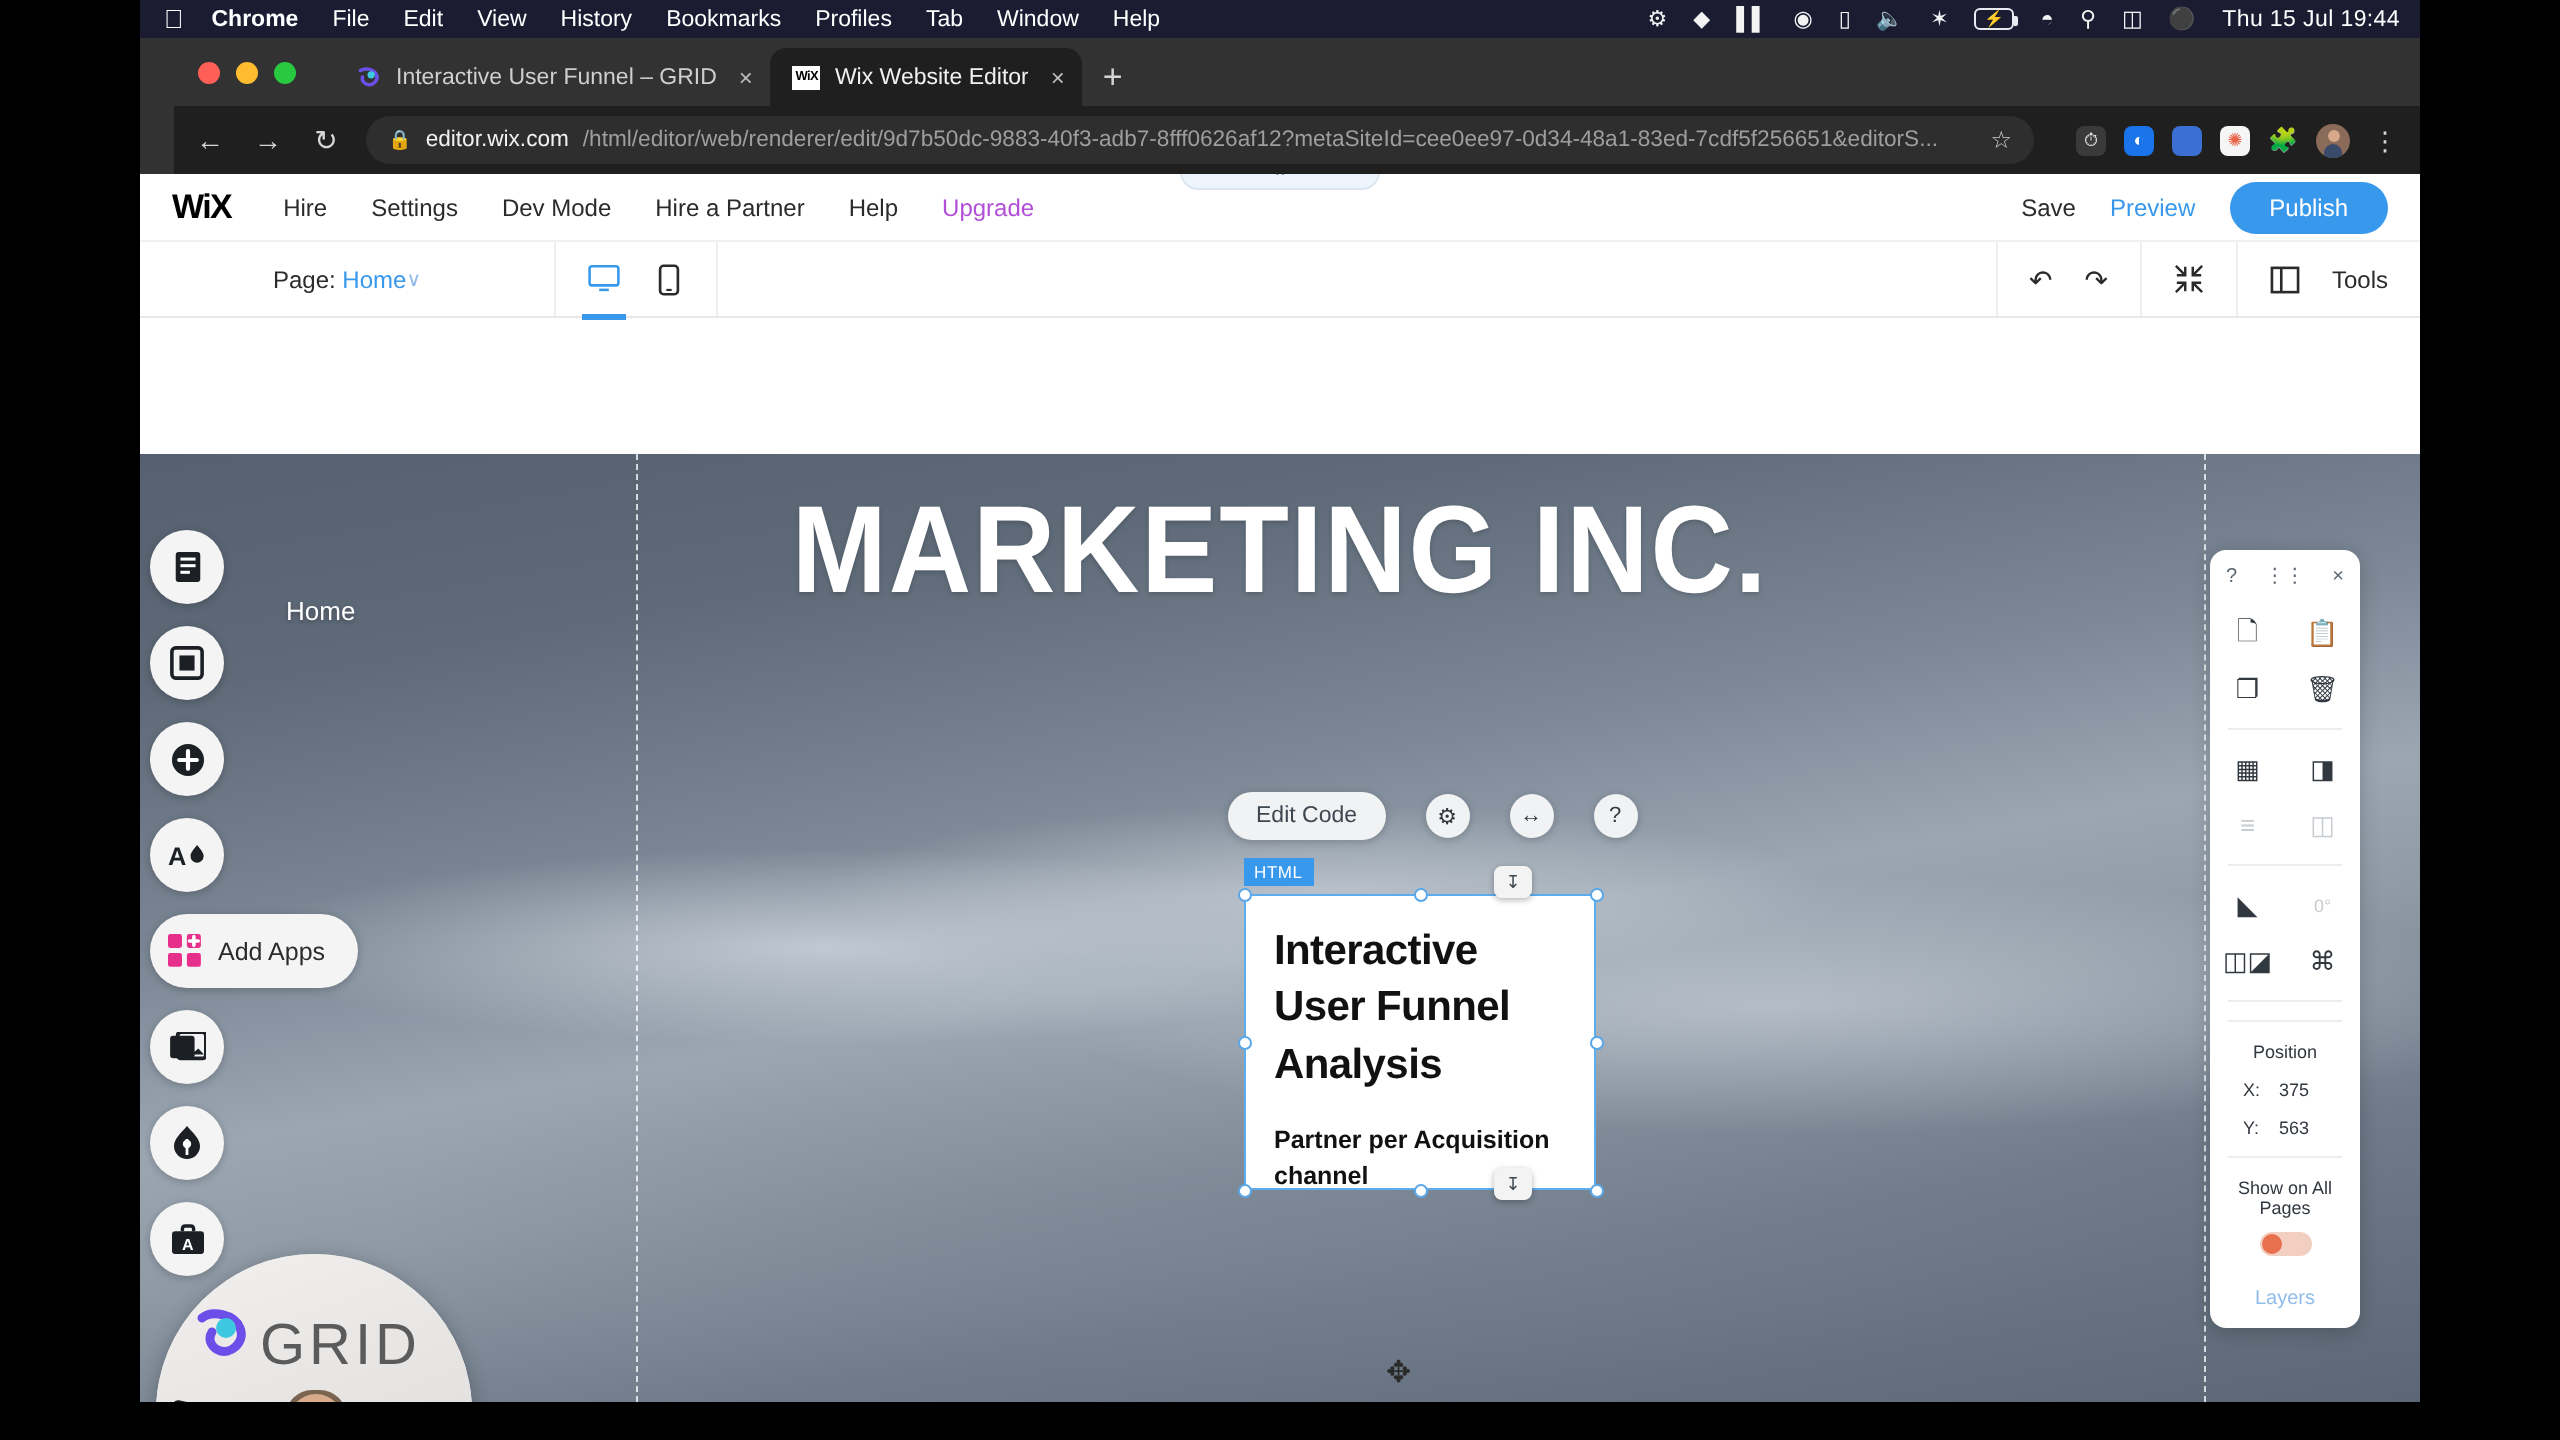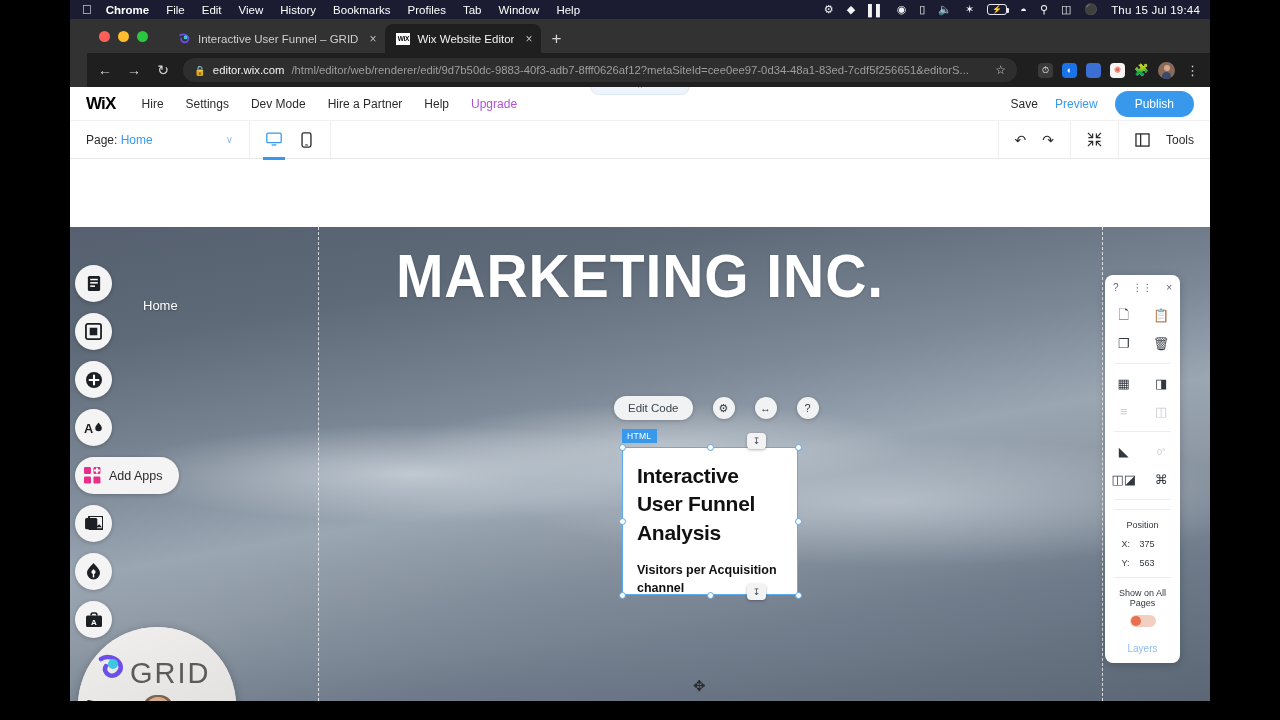--- a/index.html
+++ b/index.html
@@ -74,21 +74,21 @@
   .wixmenu { display:flex; align-items:center; gap:22px; font-size:12px; color:#2b2b2b; }
   .wixmenu .upgrade { color:#b14fd8; }
   .wixtop .right { margin-left:auto; display:flex; align-items:center; gap:17px; font-size:12px; color:#2b2b2b; }
   .wixtop .preview { color:#3899ec; }
   .publish { background:#3899ec; color:#fff; border-radius:15px; padding:6px 20px; font-size:12px; }
   .topnotch { position:absolute; left:50%; transform:translateX(-50%); top:-10px; width:100px; height:18px;
               background:#eef4fb; border:1px solid #dbe7f3; border-radius:0 0 9px 9px;
               display:flex; align-items:flex-end; justify-content:center; font-size:9px; color:#6b7b8c; }
 
   .wixsub { height:38px; background:#fff; display:flex; align-items:center; border-bottom:1px solid #e8e8e8; }
-  .pagesel { width:180px; display:flex; align-items:center; justify-content:space-between;
+  .pagesel { width:208px; display:flex; align-items:center; justify-content:center;
              padding:0 16px; font-size:12px; color:#2b2b2b; height:100%; border-right:1px solid #eee; }
   .pagesel .pgname { color:#3899ec; }
   .pagesel .chev { color:#8fbcea; font-size:10px; }
   .viewtoggles { display:flex; align-items:center; gap:12px; padding:0 14px; height:100%; border-right:1px solid #eee; position:relative; }
   .vt { width:20px; height:20px; display:flex; align-items:center; justify-content:center; position:relative; }
   .vt.active::after { content:""; position:absolute; bottom:-10px; left:-1px; width:22px; height:3px; background:#3899ec; }
   .wixsub .right { margin-left:auto; display:flex; align-items:center; height:100%; }
   .subgrp { display:flex; align-items:center; gap:16px; padding:0 16px; height:100%; border-left:1px solid #eee; font-size:12px; color:#2b2b2b; }
   .subgrp .ic { font-size:14px; color:#2b2b2b; }
 
@@ -433,21 +433,21 @@
           <span class="circbtn">⚙</span>
           <span class="circbtn">↔</span>
           <span class="circbtn">?</span>
         </div>
 
         <div class="elem-wrap">
           <span class="tagbadge">HTML</span>
           <div class="elem-box">
             <div class="elem-inner">
               <div class="elem-h">Interactive User Funnel Analysis</div>
-              <div class="elem-sub">Visitors per Acquisition channel</div>
+              <div class="elem-sub">Partner per Acquisition channel</div>
             </div>
           </div>
           <div class="selbox"></div>
           <span class="handle" style="left:2.5px;top:2.5px"></span>
           <span class="handle" style="left:90.5px;top:2.5px"></span>
           <span class="handle" style="left:178.5px;top:2.5px"></span>
           <span class="handle" style="left:2.5px;top:76.5px"></span>
           <span class="handle" style="left:178.5px;top:76.5px"></span>
           <span class="handle" style="left:2.5px;top:150.5px"></span>
           <span class="handle" style="left:90.5px;top:150.5px"></span>

